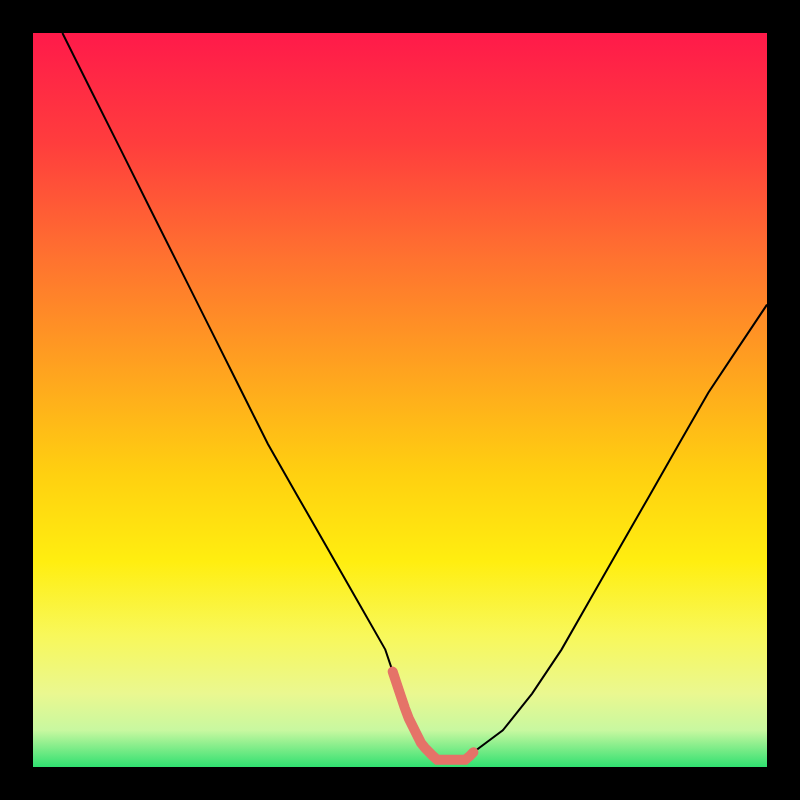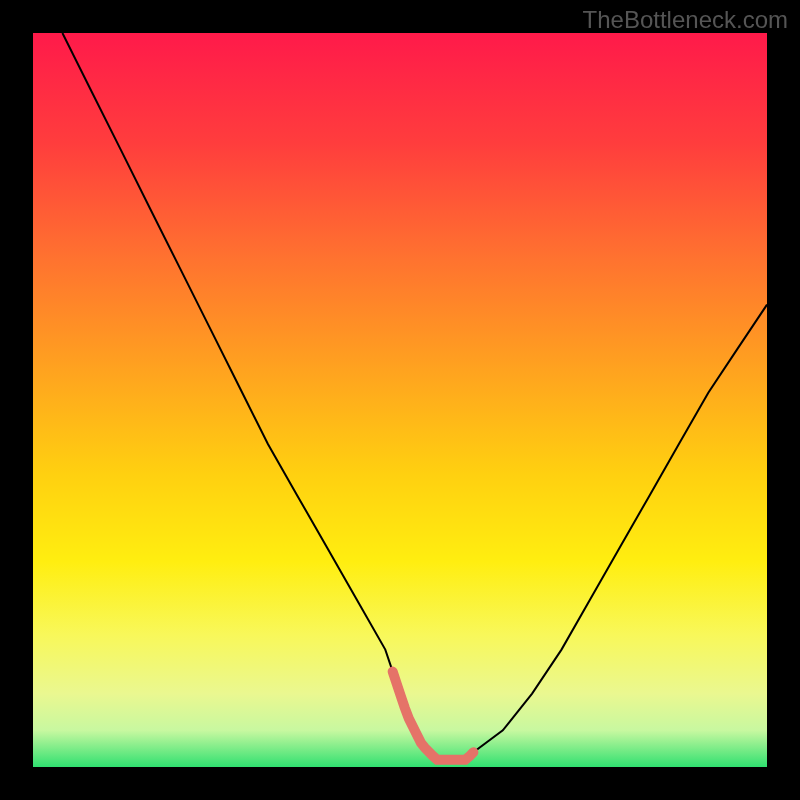--- a/index.html
+++ b/index.html
@@ -58,21 +58,20 @@
     stroke: #e57368;
     stroke-width: 10;
     stroke-linecap: round;
     fill: none;
   }
 </style>
 </head>
 <body>
 
 <div class="outer">
-  <div class="watermark">TheBottleneck.com</div>
   <div class="plot">
     <svg class="gradient-bg" viewBox="0 0 734 734" preserveAspectRatio="none">
       <defs>
         <linearGradient id="bg-grad" x1="0" y1="0" x2="0" y2="1">
             <stop offset="0%" stop-color="#ff1a4a"></stop>
             <stop offset="15%" stop-color="#ff3d3d"></stop>
             <stop offset="30%" stop-color="#ff7030"></stop>
             <stop offset="45%" stop-color="#ffa020"></stop>
             <stop offset="60%" stop-color="#ffd010"></stop>
             <stop offset="72%" stop-color="#ffee10"></stop>

